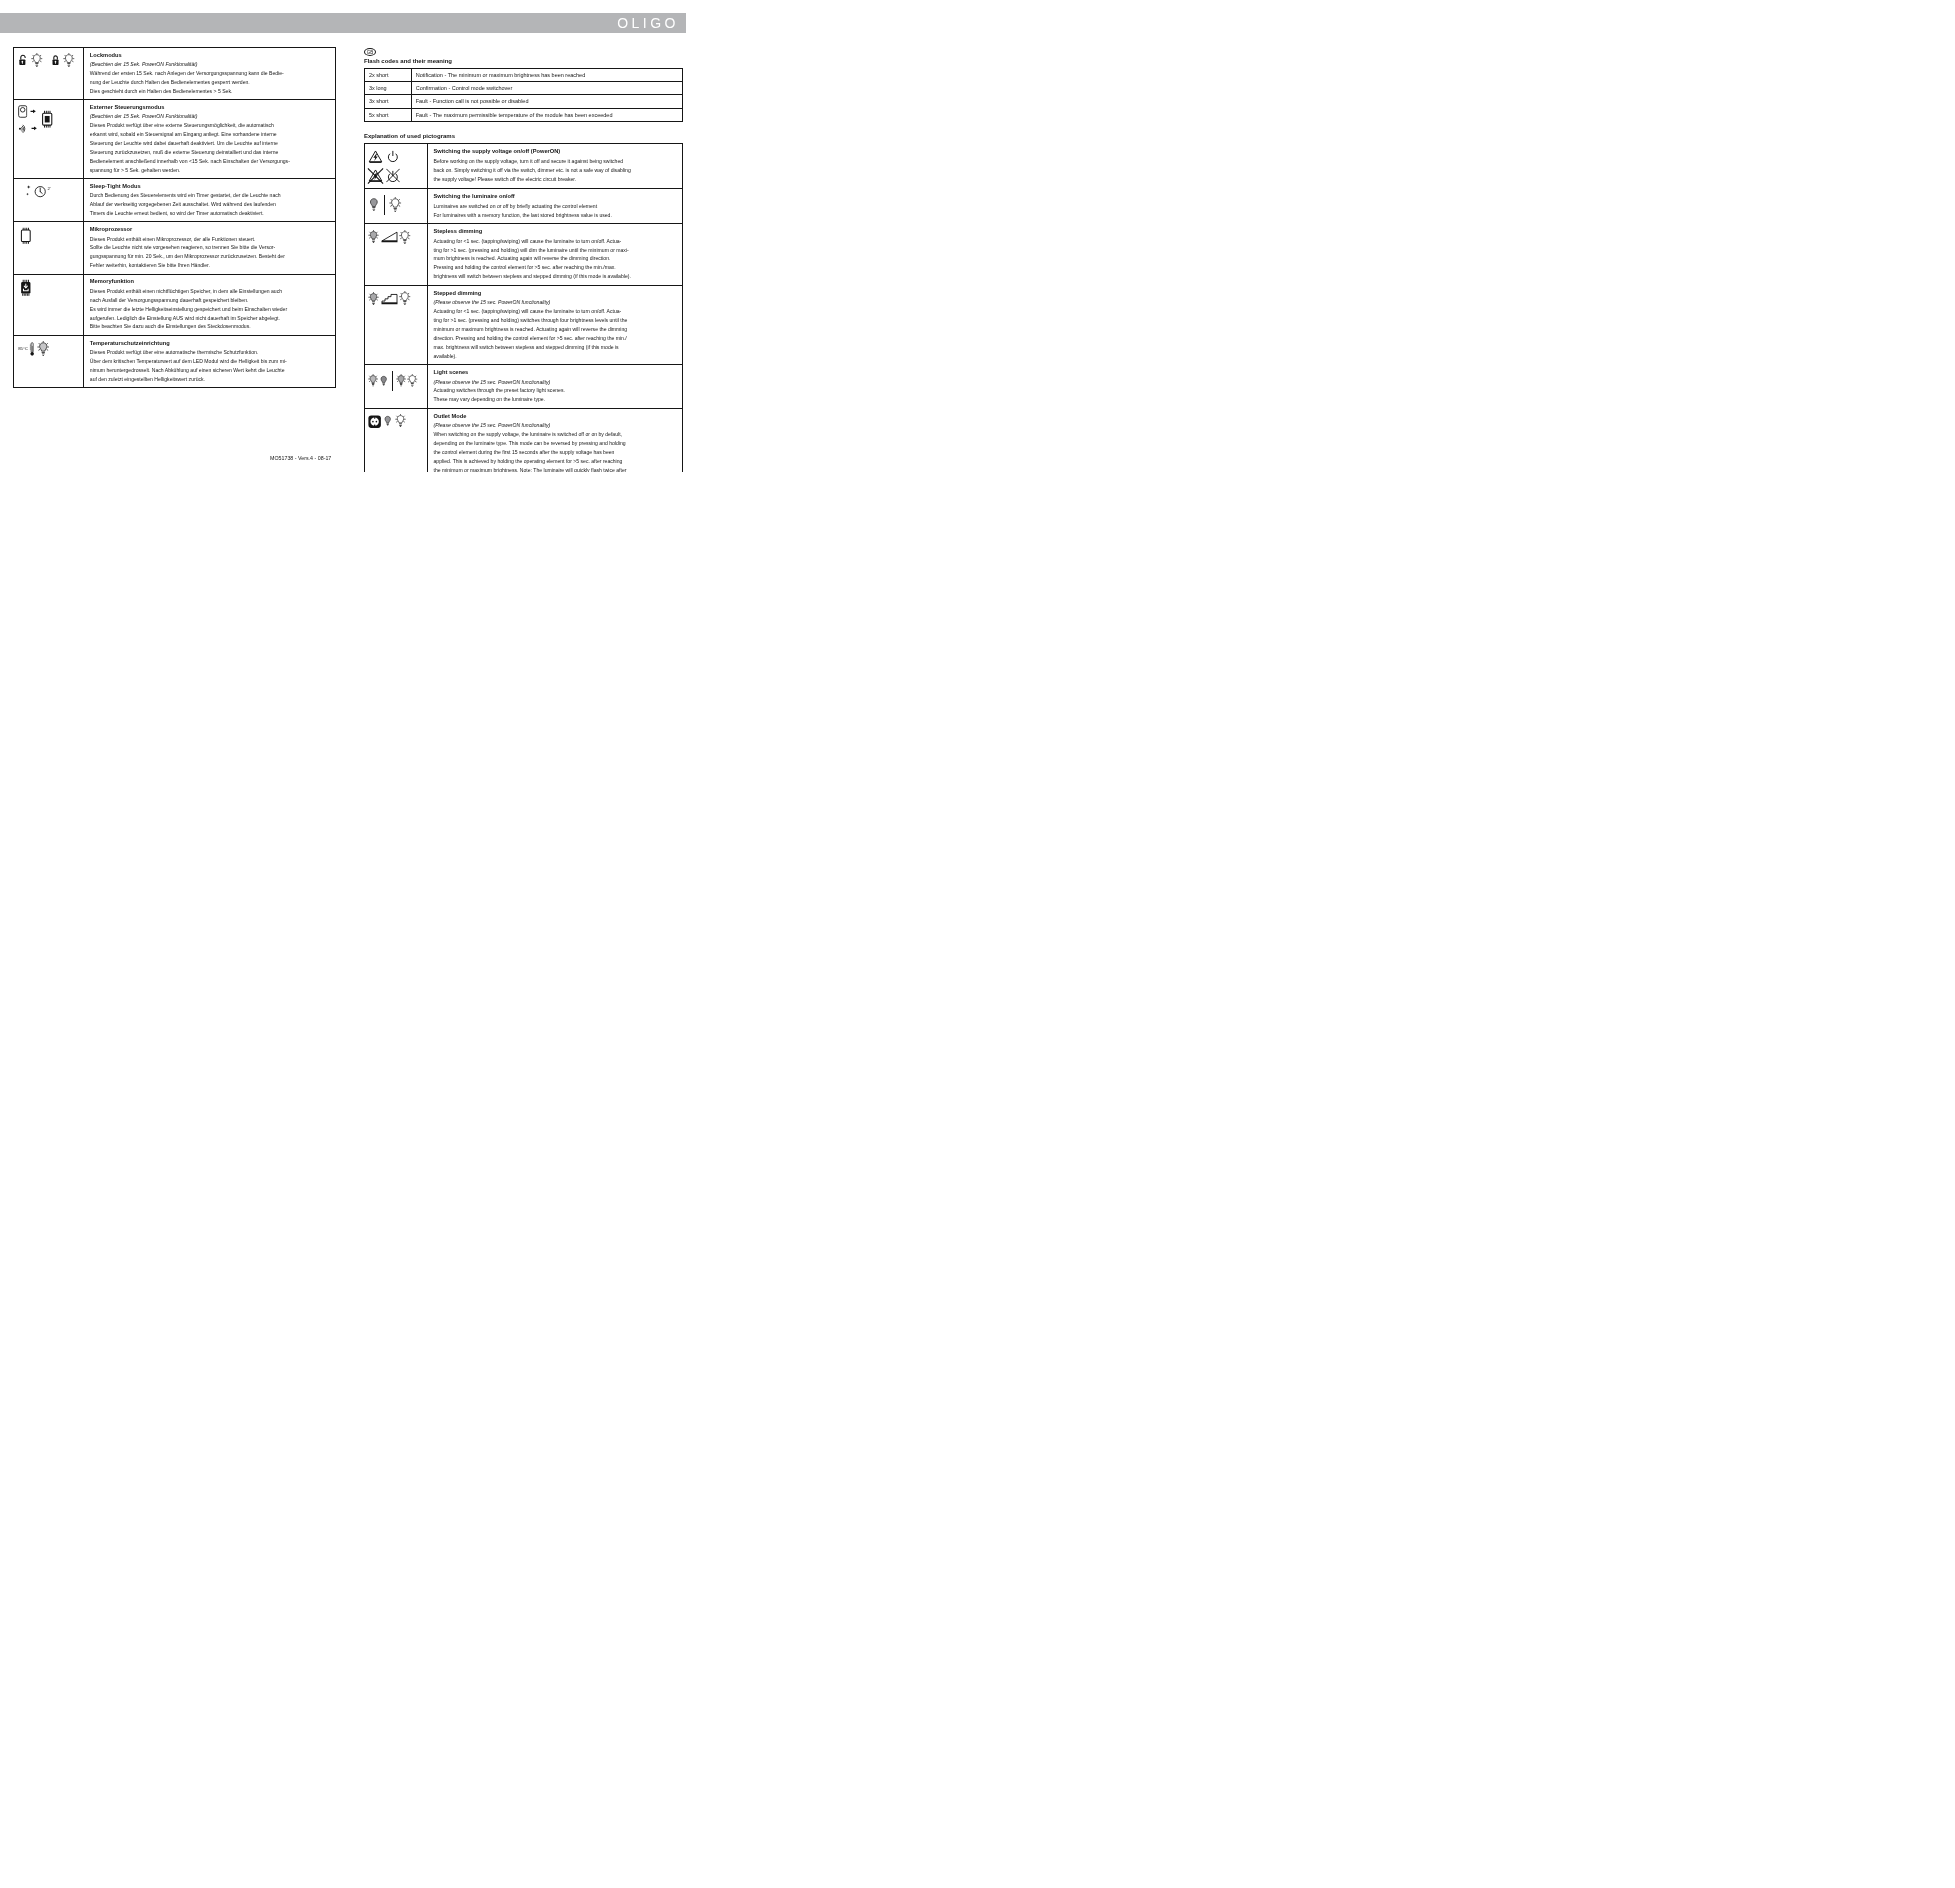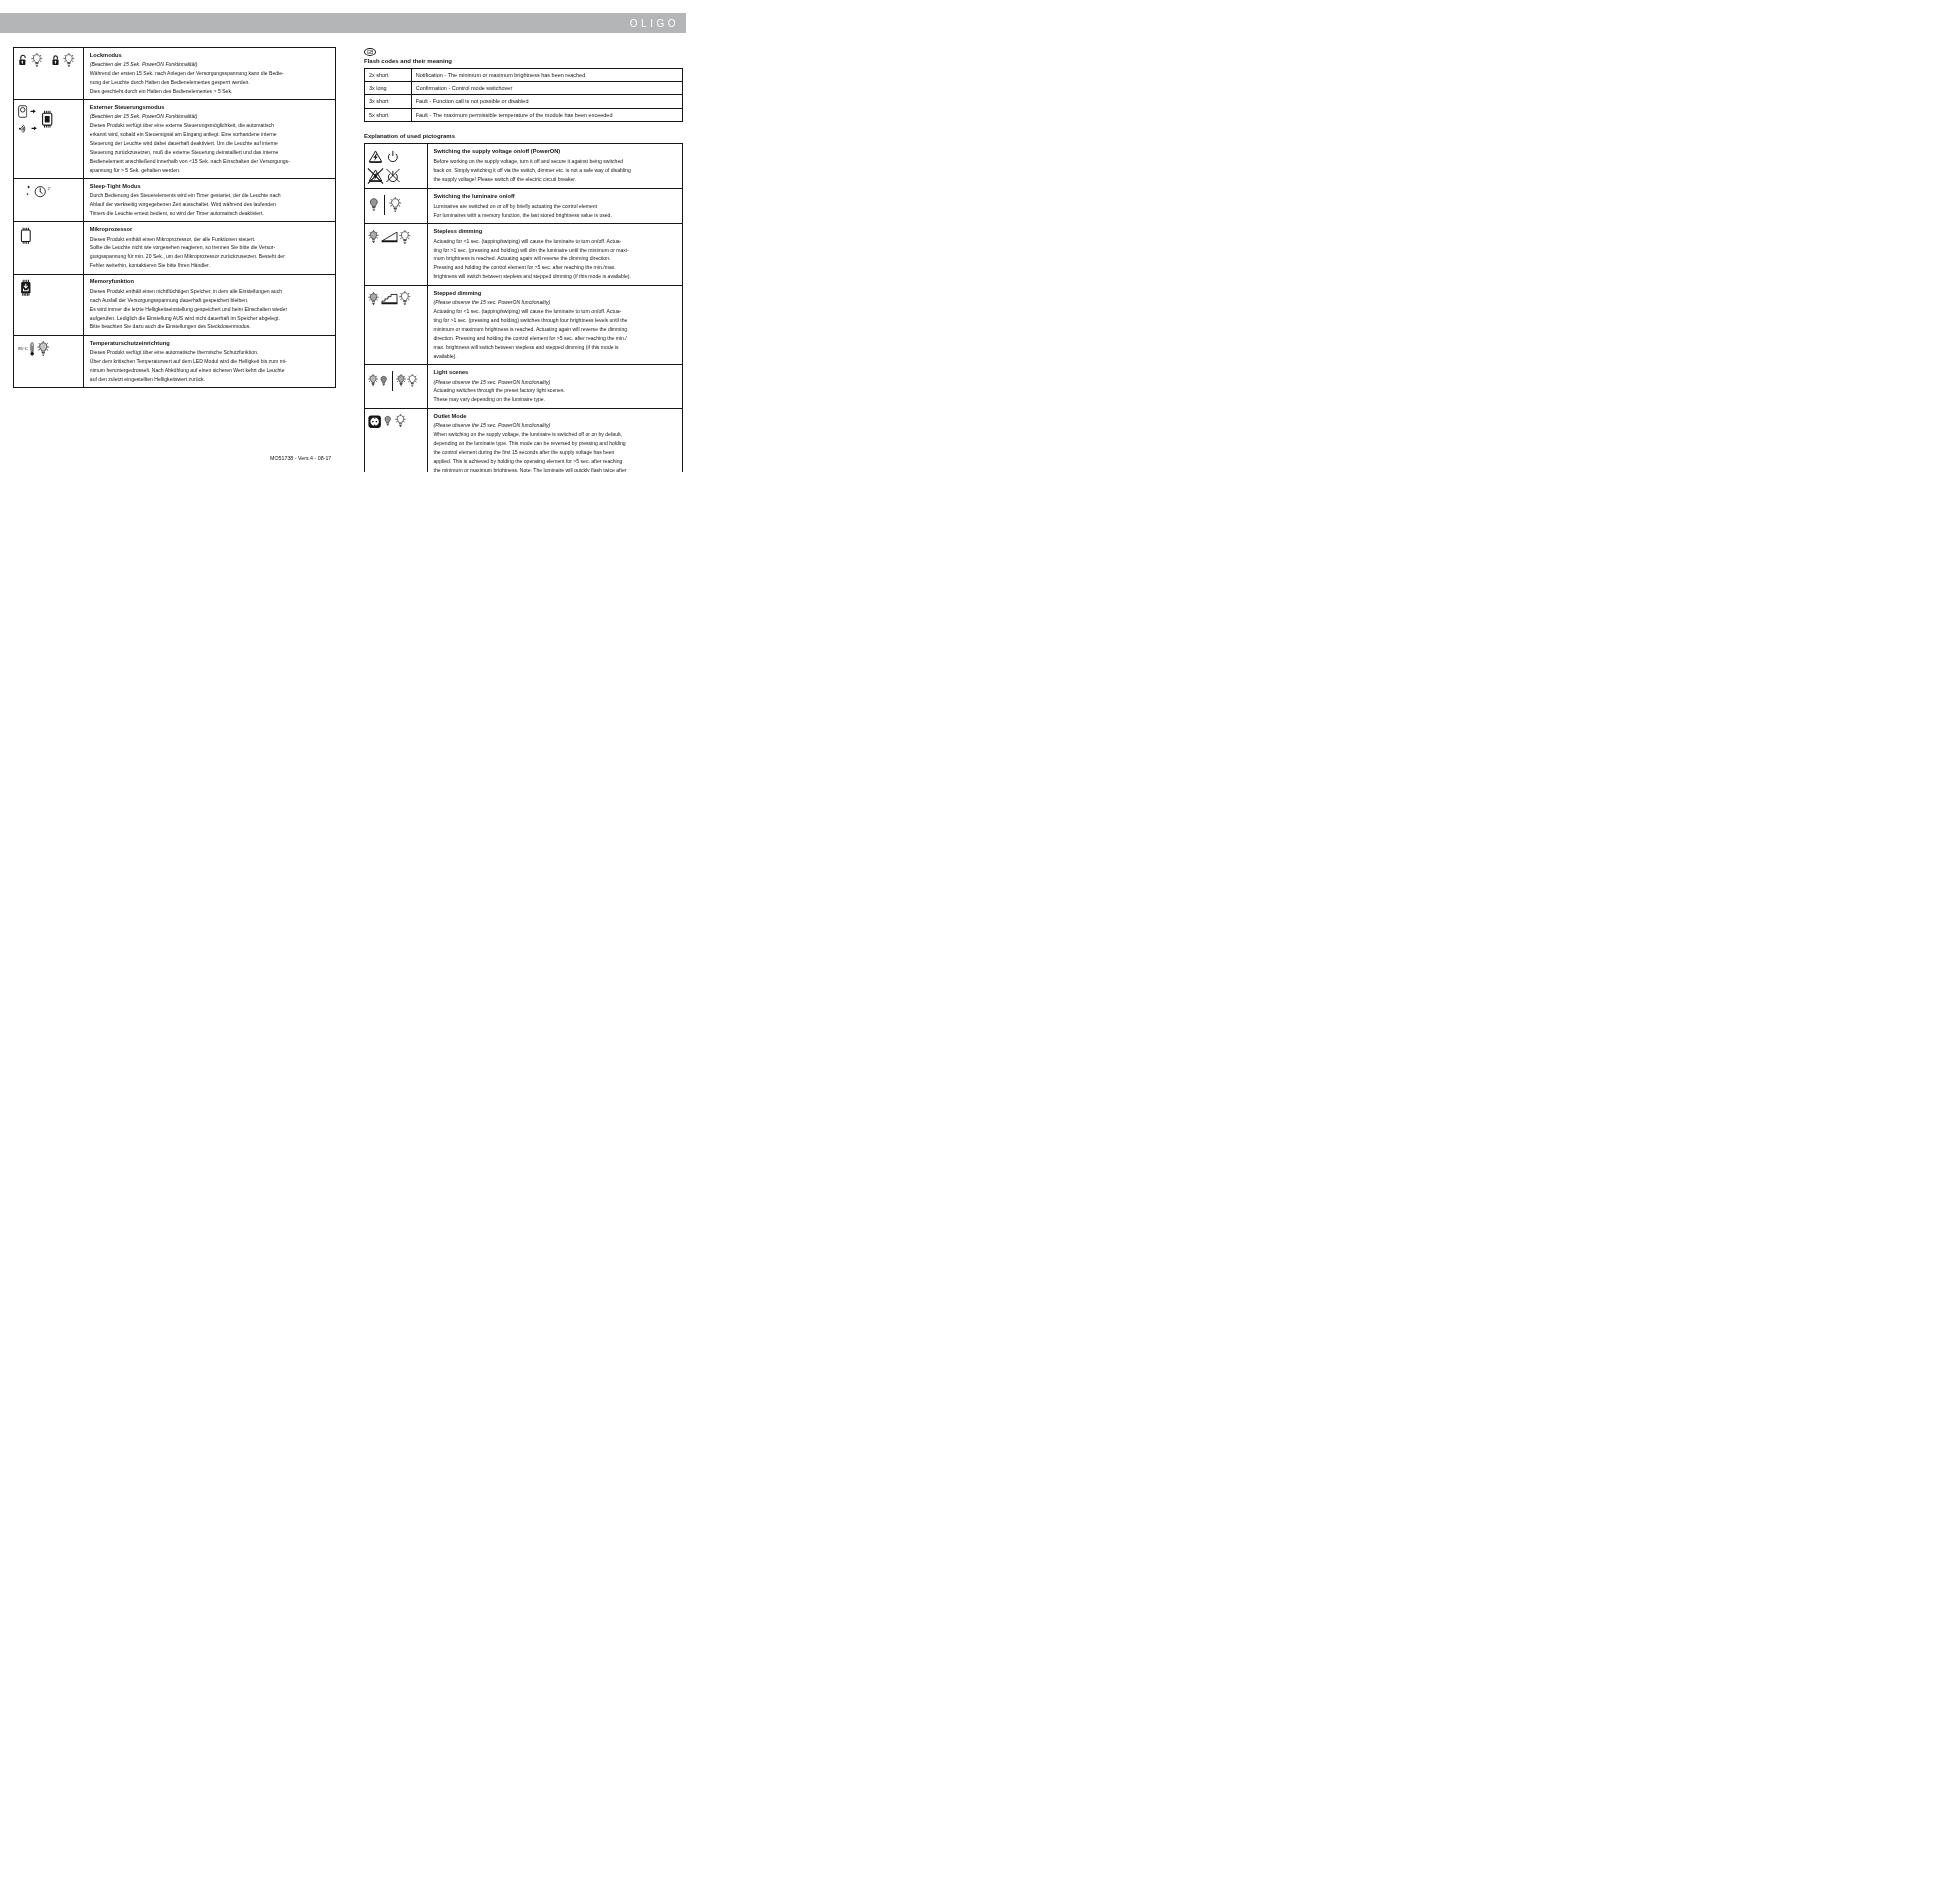--- a/index.html
+++ b/index.html
@@ -2,21 +2,21 @@
 <html style="font-size:6.3px"><head>
 <meta charset="utf-8">
 <style>
   html,body{margin:0;padding:0;}
   body{
     width:686px;height:472px;position:relative;background:#fff;
     font-family:"Liberation Sans",sans-serif;color:#161616;overflow:hidden;
   }
   
   .band{position:absolute;left:0;top:13.3px;width:100%;height:20px;background:#b4b5b7;}
-  .logo{position:absolute;right:7px;top:15.6px;font-size:10px;line-height:15.6px;
+  .logo{position:absolute;right:7px;top:15.6px;font-size:14px;line-height:15.6px;
         letter-spacing:3.5px;color:#ffffff;font-weight:400;}
   
   .title{font-size:5.7px;font-weight:bold;line-height:1.65;}
   .sub{font-style:italic;font-size:5.1px;line-height:1.75;}
   .body{font-size:5.1px;line-height:1.75;white-space:pre-line;}
   
   .g-table{position:absolute;left:13.3px;top:47px;width:323px;box-sizing:border-box;
            border:0.8px solid #161616;border-top-width:1.2px;border-bottom-width:1.2px;background:#fff;}
   .g-row{display:flex;border-top:1.2px solid #161616;}
   .g-row:first-child{border-top:none;}

